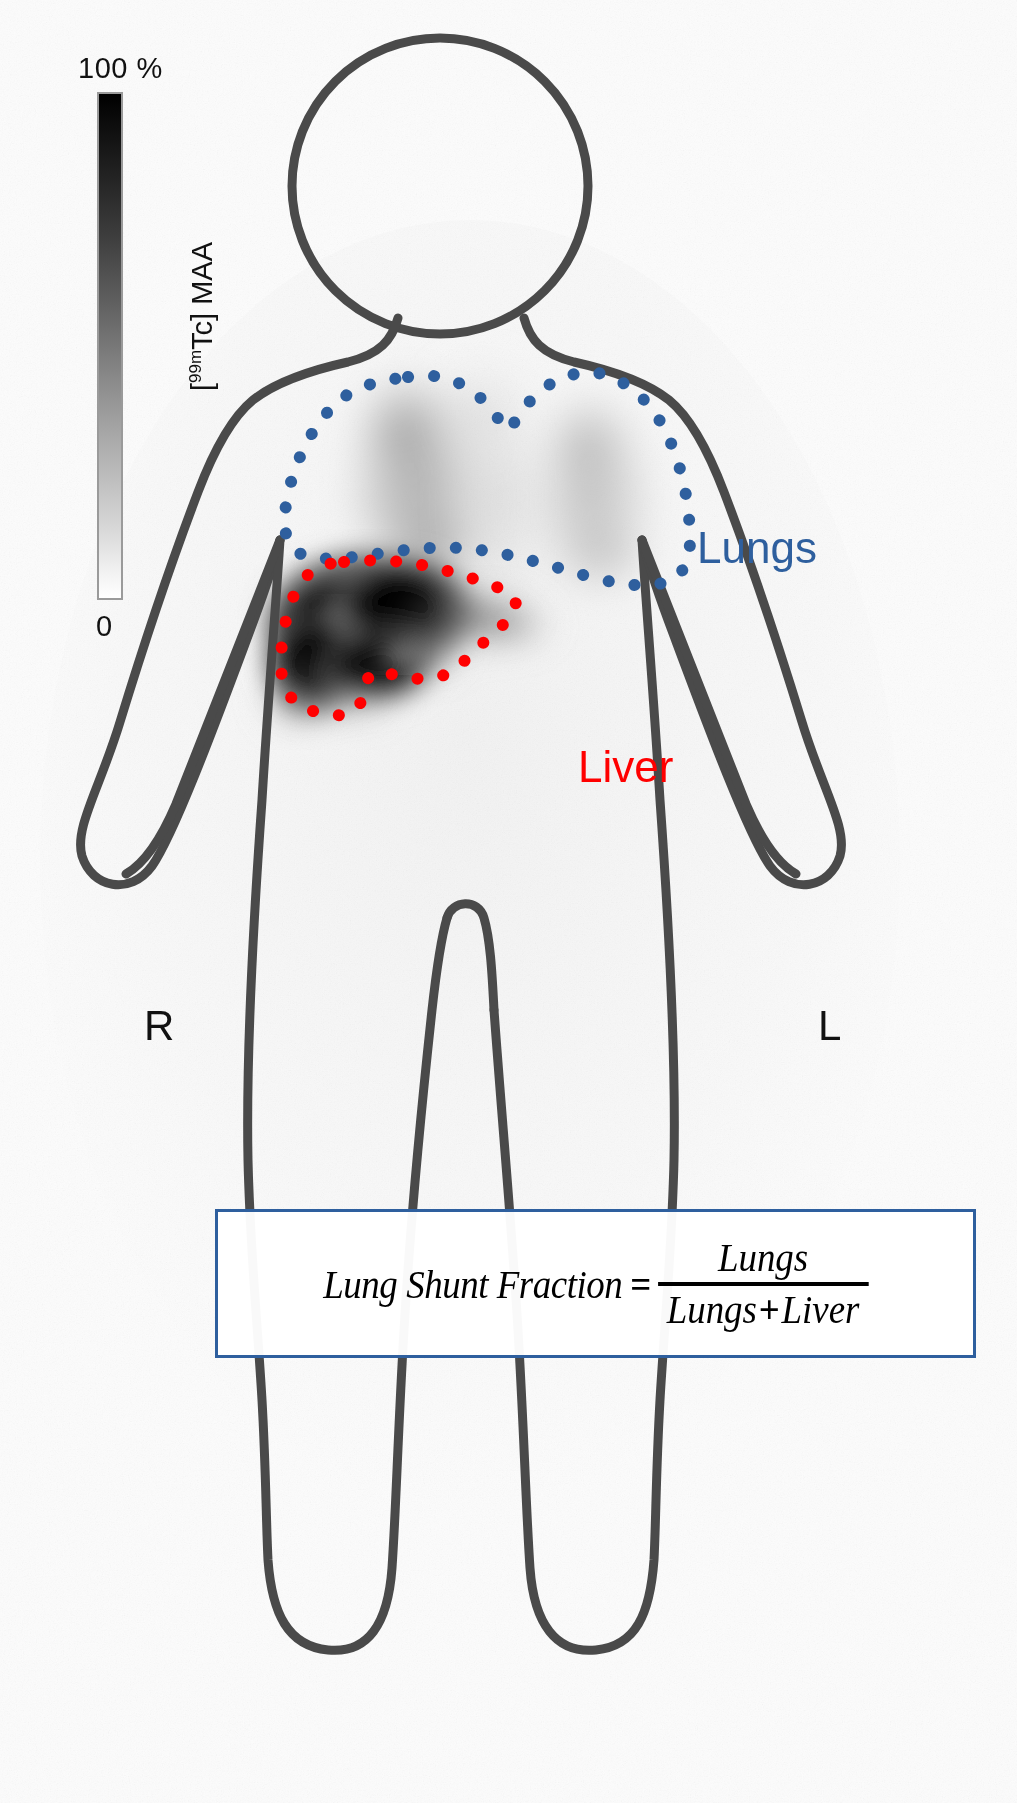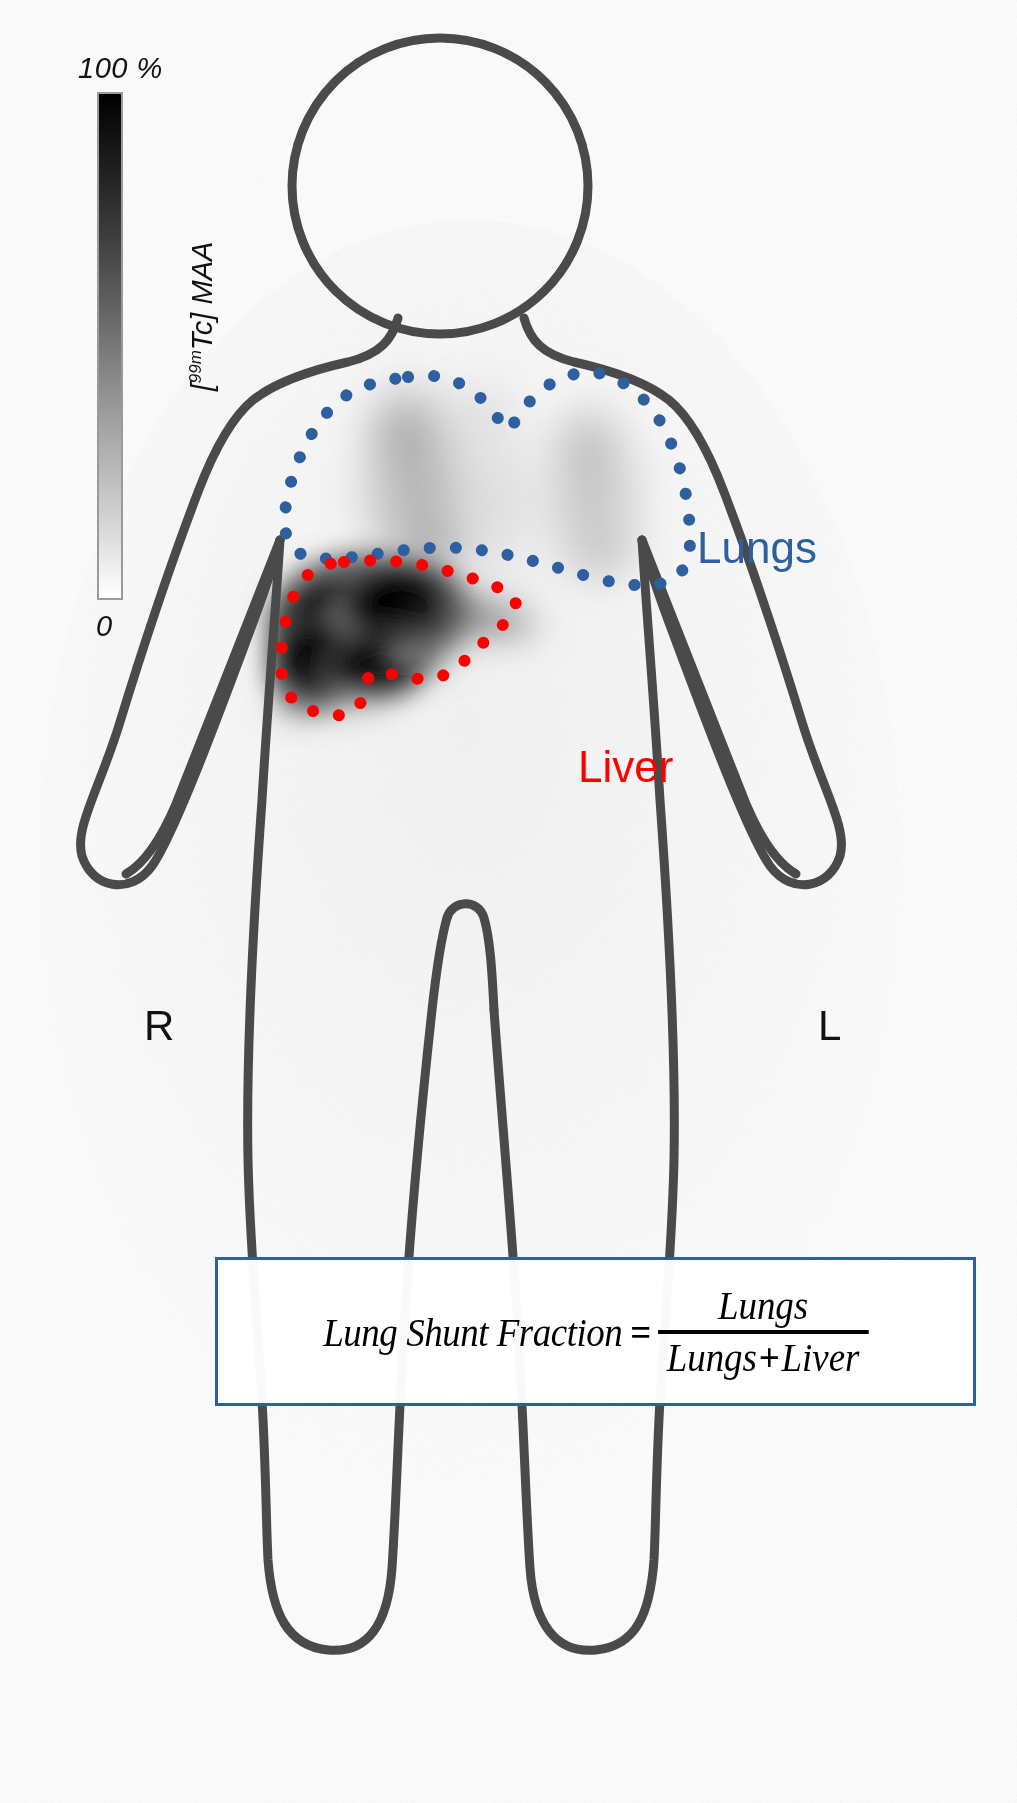--- a/index.html
+++ b/index.html
@@ -19,21 +19,20 @@
     overflow: hidden;
   }
 
   
   #colorbar-group {
     position: absolute;
     left: 0;
     top: 0;
     width: 260px;
     height: 680px;
-    font-style: italic;
   }
   #colorbar-max-label {
     position: absolute;
     left: 78px;
     top: 52px;
     font-size: 29px;
     color: #111111;
     white-space: nowrap;
     letter-spacing: 0.5px;
   }
@@ -125,21 +124,20 @@
     left: 215px;
     top: 1209px;
     width: 761px;
     height: 149px;
     border: 3px solid #2E5F9E;
     background: rgba(255,255,255,0.97);
     box-sizing: border-box;
     display: flex;
     align-items: center;
     justify-content: center;
-    margin-top: 48px;
   }
   #formula {
     display: flex;
     align-items: center;
     font-family: "Liberation Serif", serif;
     font-style: italic;
     font-size: 41px;
     color: #000000;
     transform: scaleX(0.9);
   }

